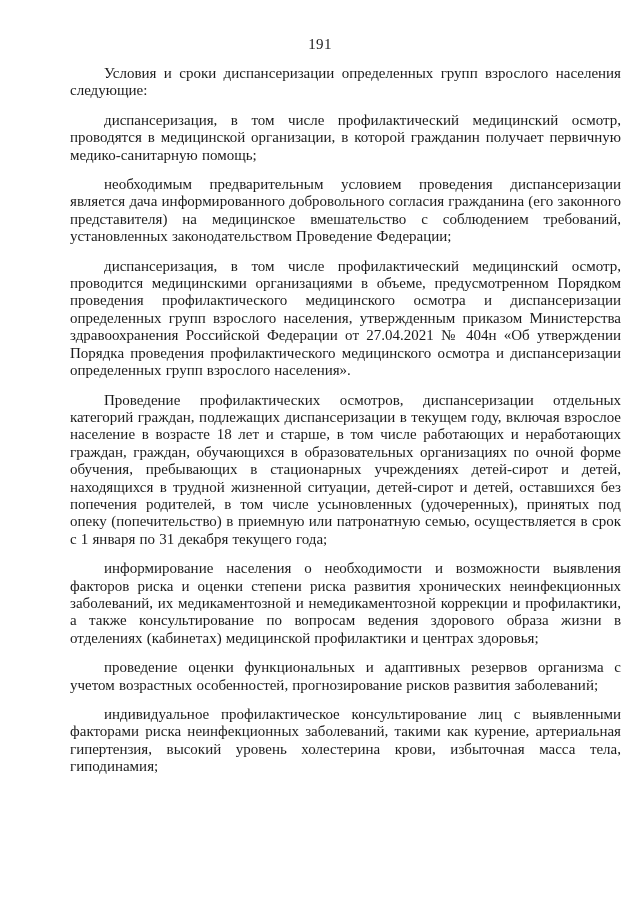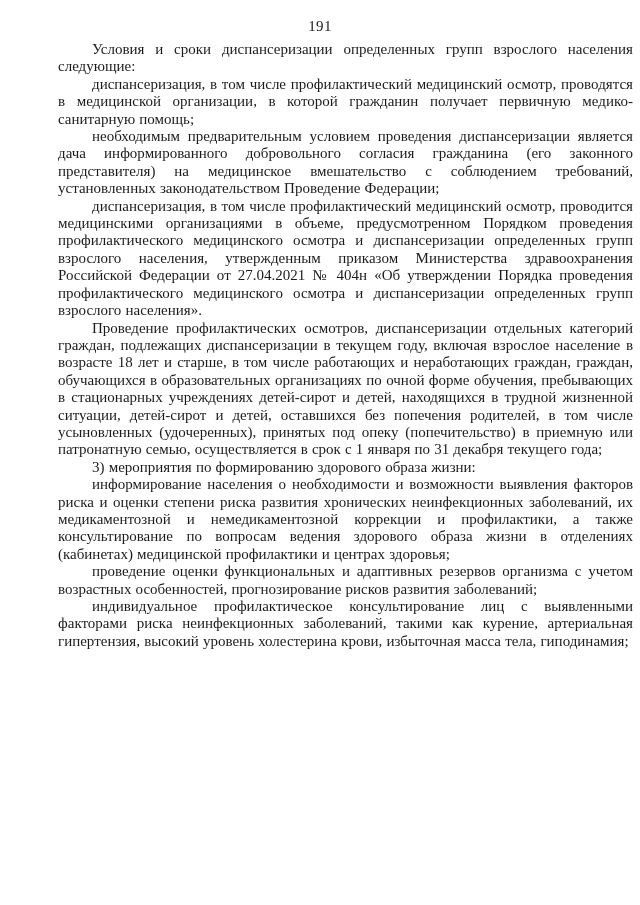--- a/index.html
+++ b/index.html
@@ -15,48 +15,47 @@
   .page {
     position: relative;
     width: 640px;
     height: 905px;
     background: #ffffff;
     font-family: "Liberation Serif", "DejaVu Serif", serif;
     color: #1b1b1b;
     box-sizing: border-box;
   }
   .page-number {
-    padding-top: 18px;
+    padding-top: 36px;
     text-align: center;
     font-size: 15px;
     line-height: 17px;
     letter-spacing: 0.3px;
   }
   .content {
     margin: 6px 7px 0 58px;
   }
   .content p {
-    margin: 0;
+    margin: 12px;
     padding: 0;
     font-size: 15px;
     line-height: 17.4px;
     text-align: justify;
     text-indent: 34px;
     word-spacing: 0.4px;
   }
 </style>
 </head>
 <body>
 
 <div class="page">
   <div class="page-number">191</div>
   <div class="content">
     <p>Условия и сроки диспансеризации определенных групп взрослого населения следующие:</p>
     <p>диспансеризация, в том числе профилактический медицинский осмотр, проводятся в медицинской организации, в которой гражданин получает первичную медико-санитарную помощь;</p>
     <p>необходимым предварительным условием проведения диспансеризации является дача информированного добровольного согласия гражданина (его законного представителя) на медицинское вмешательство с соблюдением требований, установленных законодательством Проведение Федерации;</p>
     <p>диспансеризация, в том числе профилактический медицинский осмотр, проводится медицинскими организациями в объеме, предусмотренном Порядком проведения профилактического медицинского осмотра и диспансеризации определенных групп взрослого населения, утвержденным приказом Министерства здравоохранения Российской Федерации от 27.04.2021 № 404н «Об утверждении Порядка проведения профилактического медицинского осмотра и диспансеризации определенных групп взрослого населения».</p>
     <p>Проведение профилактических осмотров, диспансеризации отдельных категорий граждан, подлежащих диспансеризации в текущем году, включая взрослое население в возрасте 18 лет и старше, в том числе работающих и неработающих граждан, граждан, обучающихся в образовательных организациях по очной форме обучения, пребывающих в стационарных учреждениях детей-сирот и детей, находящихся в трудной жизненной ситуации, детей-сирот и детей, оставшихся без попечения родителей, в том числе усыновленных (удочеренных), принятых под опеку (попечительство) в приемную или патронатную семью, осуществляется в срок с 1 января по 31 декабря текущего года;</p>
-    <p>3) мероприятия по формированию здорового образа жизни:</p>
     <p>информирование населения о необходимости и возможности выявления факторов риска и оценки степени риска развития хронических неинфекционных заболеваний, их медикаментозной и немедикаментозной коррекции и профилактики, а также консультирование по вопросам ведения здорового образа жизни в отделениях (кабинетах) медицинской профилактики и центрах здоровья;</p>
     <p>проведение оценки функциональных и адаптивных резервов организма с учетом возрастных особенностей, прогнозирование рисков развития заболеваний;</p>
     <p>индивидуальное профилактическое консультирование лиц с выявленными факторами риска неинфекционных заболеваний, такими как курение, артериальная гипертензия, высокий уровень холестерина крови, избыточная масса тела, гиподинамия;</p>
   </div>
 </div>
 
 </body></html>

